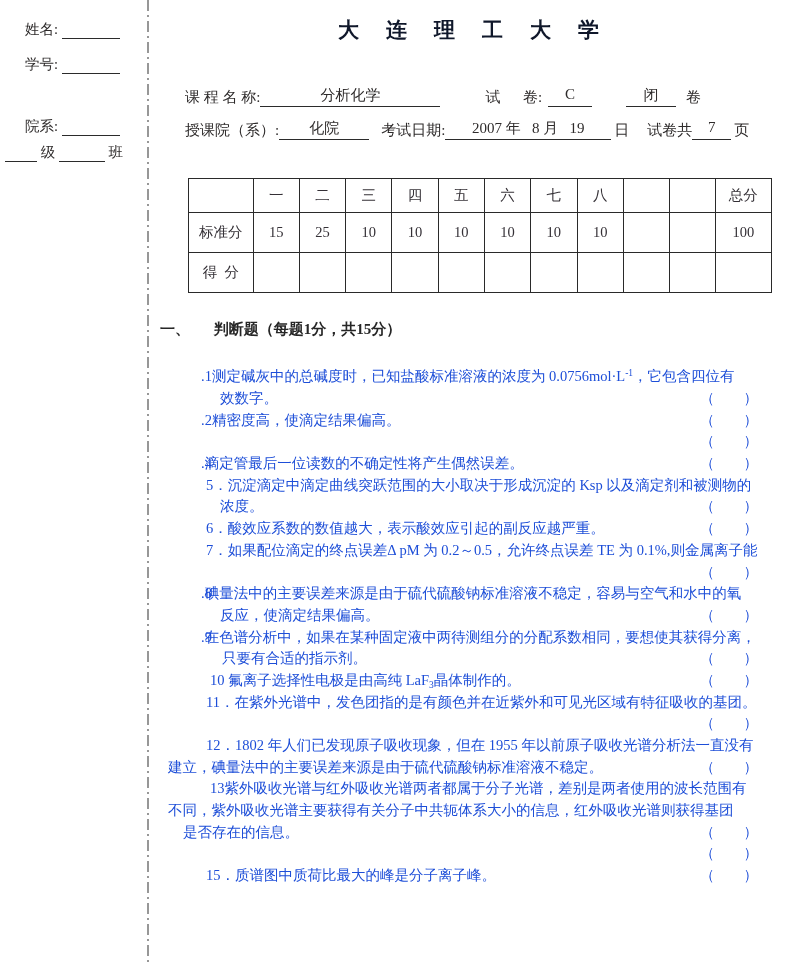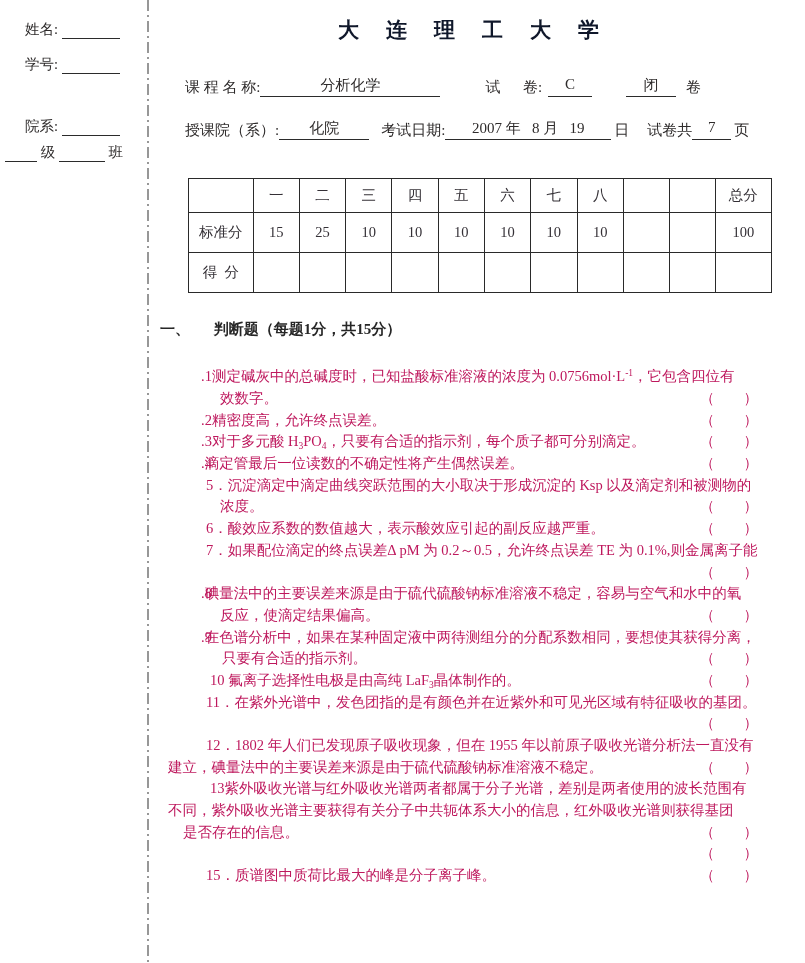--- a/index.html
+++ b/index.html
@@ -31,41 +31,41 @@
   
   .main{position:absolute;left:160px;top:0;width:612px;height:963px;}
   .uni-title{
     position:absolute;left:178px;top:16px;
     font-size:21px;font-weight:bold;color:#0f172a;
     letter-spacing:27px;white-space:nowrap;
   }
   .hline{position:absolute;left:25px;font-size:15px;display:flex;align-items:flex-end;white-space:nowrap;}
   .hline .ws{white-space:pre;}
   .u{display:inline-block;border-bottom:1px solid #2b2b2b;text-align:center;height:20px;white-space:pre;}
-  .course-line{top:76px;}
+  .course-line{top:86px;}
   .info-line{top:119px;}
   
   .score-table{
     position:absolute;left:28px;top:178px;
     border-collapse:collapse;table-layout:fixed;
     font-size:14.5px;color:#343036;
   }
   .score-table td{
     border:1.5px solid #2a2a2a;text-align:center;
     overflow:hidden;padding:0;
   }
   .score-table .hrow td{height:33px;}
   .score-table .srow td{height:39px;}
   .score-table .ws{white-space:pre;}
   
   .sec-head{position:absolute;left:0;top:320px;font-size:15px;font-weight:bold;color:#262626;white-space:nowrap;}
   .sec-head .sec-num{margin-right:20px;}
   
   .questions{position:absolute;left:0;top:366px;width:612px;}
-  .qline{height:21.7px;display:flex;align-items:center;white-space:nowrap;font-size:14.5px;color:#be185d;}
+  .qline{height:21.7px;display:flex;align-items:center;white-space:nowrap;font-size:14.5px;color:#1d4ed8;}
   .qtext{white-space:pre;}
   .paren{
     margin-left:auto;margin-right:14px;flex:0 0 auto;
     width:58px;display:flex;justify-content:space-between;
   }
   .ovl{letter-spacing:-0.52em;}
   sub{font-size:9.5px;vertical-align:-3px;line-height:0;}
   sup{font-size:9.5px;vertical-align:5px;line-height:0;}
   i{font-style:italic;}
 </style>
@@ -178,28 +178,27 @@
           <span class="qtext" style="margin-left: 41px;">.1测定碱灰中的总碱度时，已知盐酸标准溶液的浓度为 0.0756mol·L<sup>-1</sup>，它包含四位有</span>
         </div>
         <div class="qline">
           <span class="qtext" style="margin-left: 60px;">效数字。</span>
           <span class="paren">
             <span>（</span>
             <span>）</span>
           </span>
         </div>
         <div class="qline">
-          <span class="qtext" style="margin-left: 41px;">.2精密度高，允许终点误差。</span>
-          <span class="paren">
-            <span>（</span>
-            <span>）</span>
-          </span>
-        </div>
-        <div class="qline">
-          <span class="qtext" style="margin-left: 41px;">.3对于多元酸 H<sub>3</sub>PO<sub>4</sub>，只要有合适的指示剂，每个质子都可分别滴定。</span>
+          <span class="qtext" style="margin-left: 41px;">.2精密度高，使滴定结果偏高。</span>
+          <span class="paren">
+            <span>（</span>
+            <span>）</span>
+          </span>
+        </div>
+        <div class="qline">
           <span class="paren">
             <span>（</span>
             <span>）</span>
           </span>
         </div>
         <div class="qline">
           <span class="qtext" style="margin-left: 41px;">.<span class="ovl">4</span>滴定管最后一位读数的不确定性将产生偶然误差。</span>
           <span class="paren">
             <span>（</span>
             <span>）</span>

